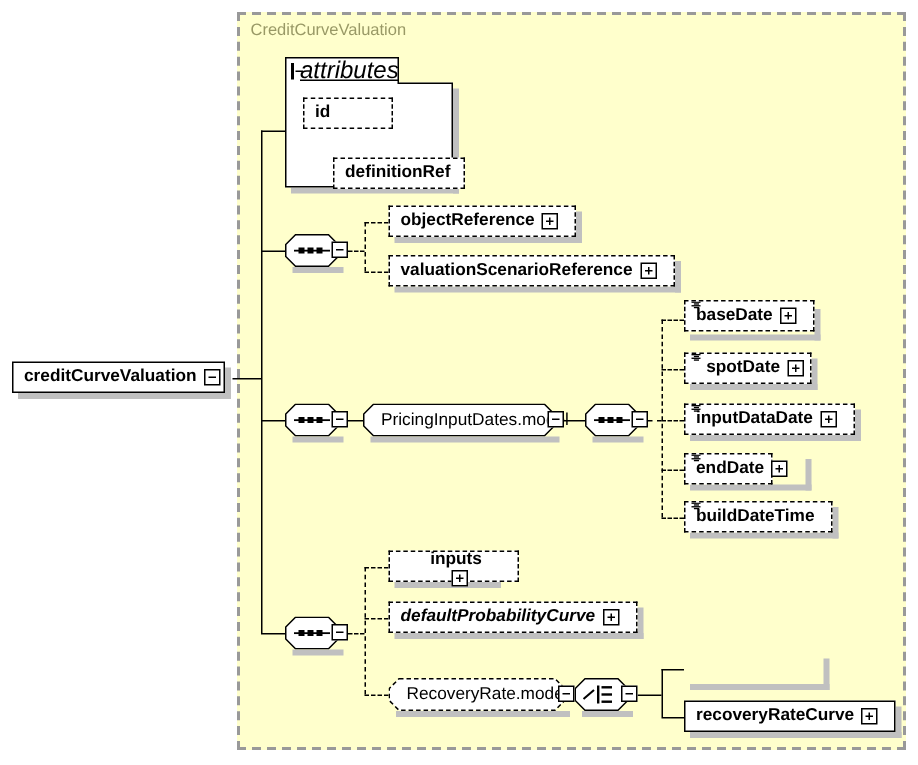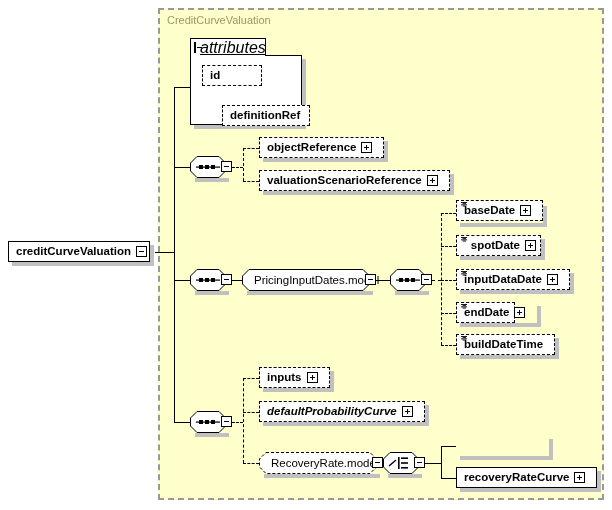--- a/index.html
+++ b/index.html
@@ -340,21 +340,21 @@
       </g>
     </svg>
     <div class="exp" style="left: 221px; top: 416px;"></div>
     <div class="dln dln-h" style="left: 232px; top: 422px; width: 11px;"></div>
     <div class="dln dln-v" style="left: 243px; top: 378px; height: 85px;"></div>
     <div class="dln dln-h" style="left: 243px; top: 378px; width: 16px;"></div>
     <div class="dln dln-h" style="left: 243px; top: 412px; width: 16px;"></div>
     <div class="dln dln-h" style="left: 243px; top: 463px; width: 16px;"></div>
     <div class="shadow" style="left: 263px; top: 388px; width: 71px; height: 4px;"></div>
     <div class="shadow" style="left: 330px; top: 371px; width: 4px; height: 21px;"></div>
-    <div class="node dashed" style="left: 259px; top: 367px; width: 71px; height: 21px; z-index: 4;">
+    <div class="node dashed" style="left: 259px; top: 367px; width: 87px; height: 21px; z-index: 4; flex-direction: column;">
       <span class="lbl">inputs</span>
       <div class="exp-inline plus"></div>
     </div>
     <div class="shadow" style="left: 263px; top: 422px; width: 166px; height: 4px;"></div>
     <div class="shadow" style="left: 425px; top: 405px; width: 4px; height: 21px;"></div>
     <div class="node dashed" style="left: 259px; top: 401px; width: 166px; height: 21px; z-index: 4; font-style: italic;">
       <span class="lbl">defaultProbabilityCurve</span>
       <div class="exp-inline plus"></div>
     </div>
     <div class="shadow" style="left: 264px; top: 474px; width: 116px; height: 4px;"></div>

